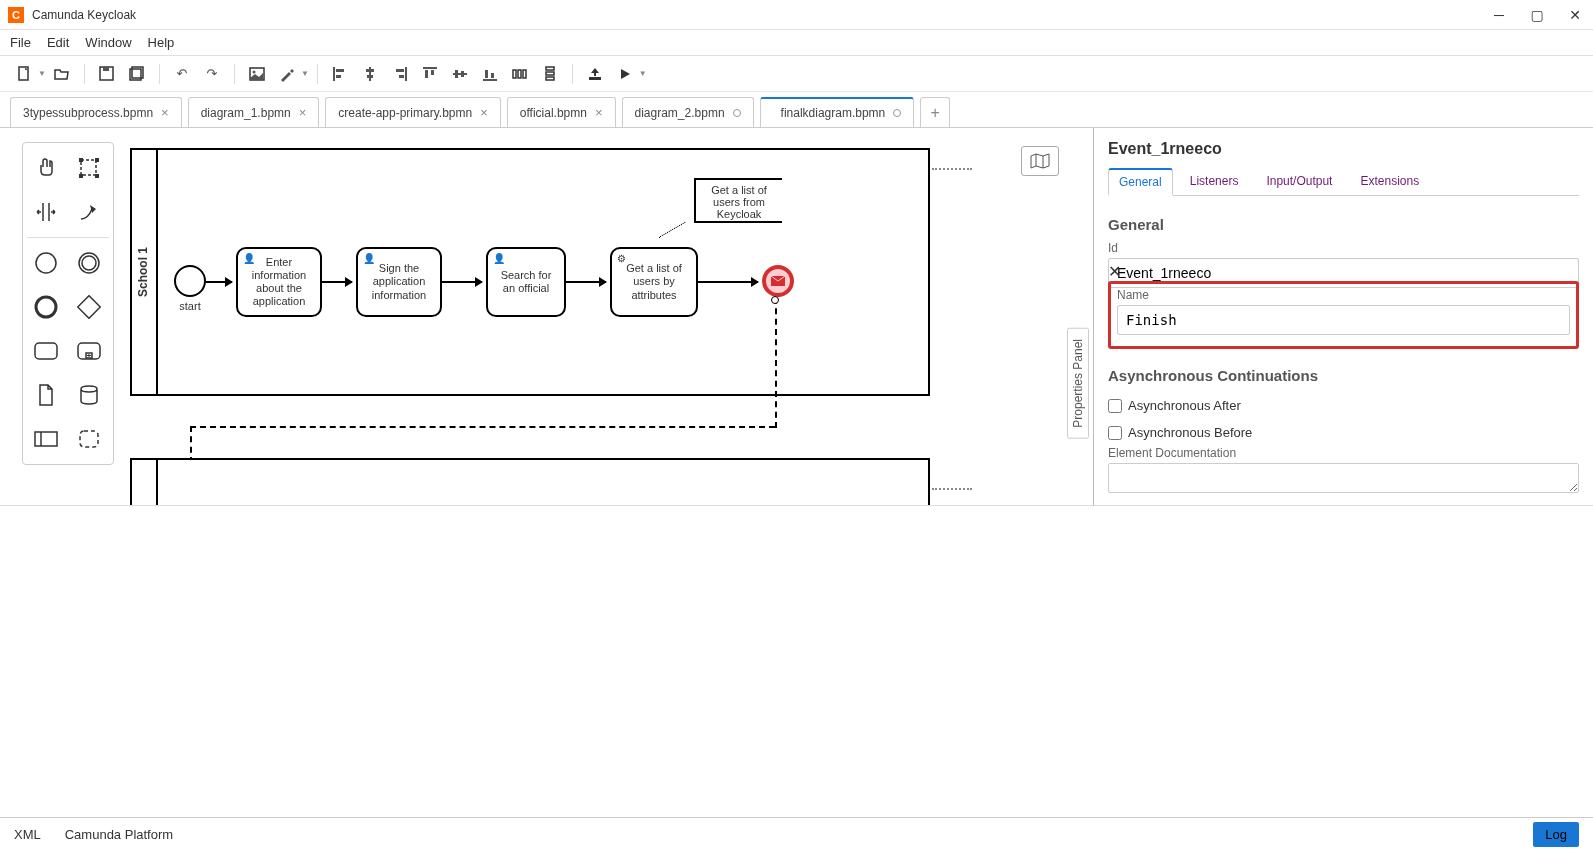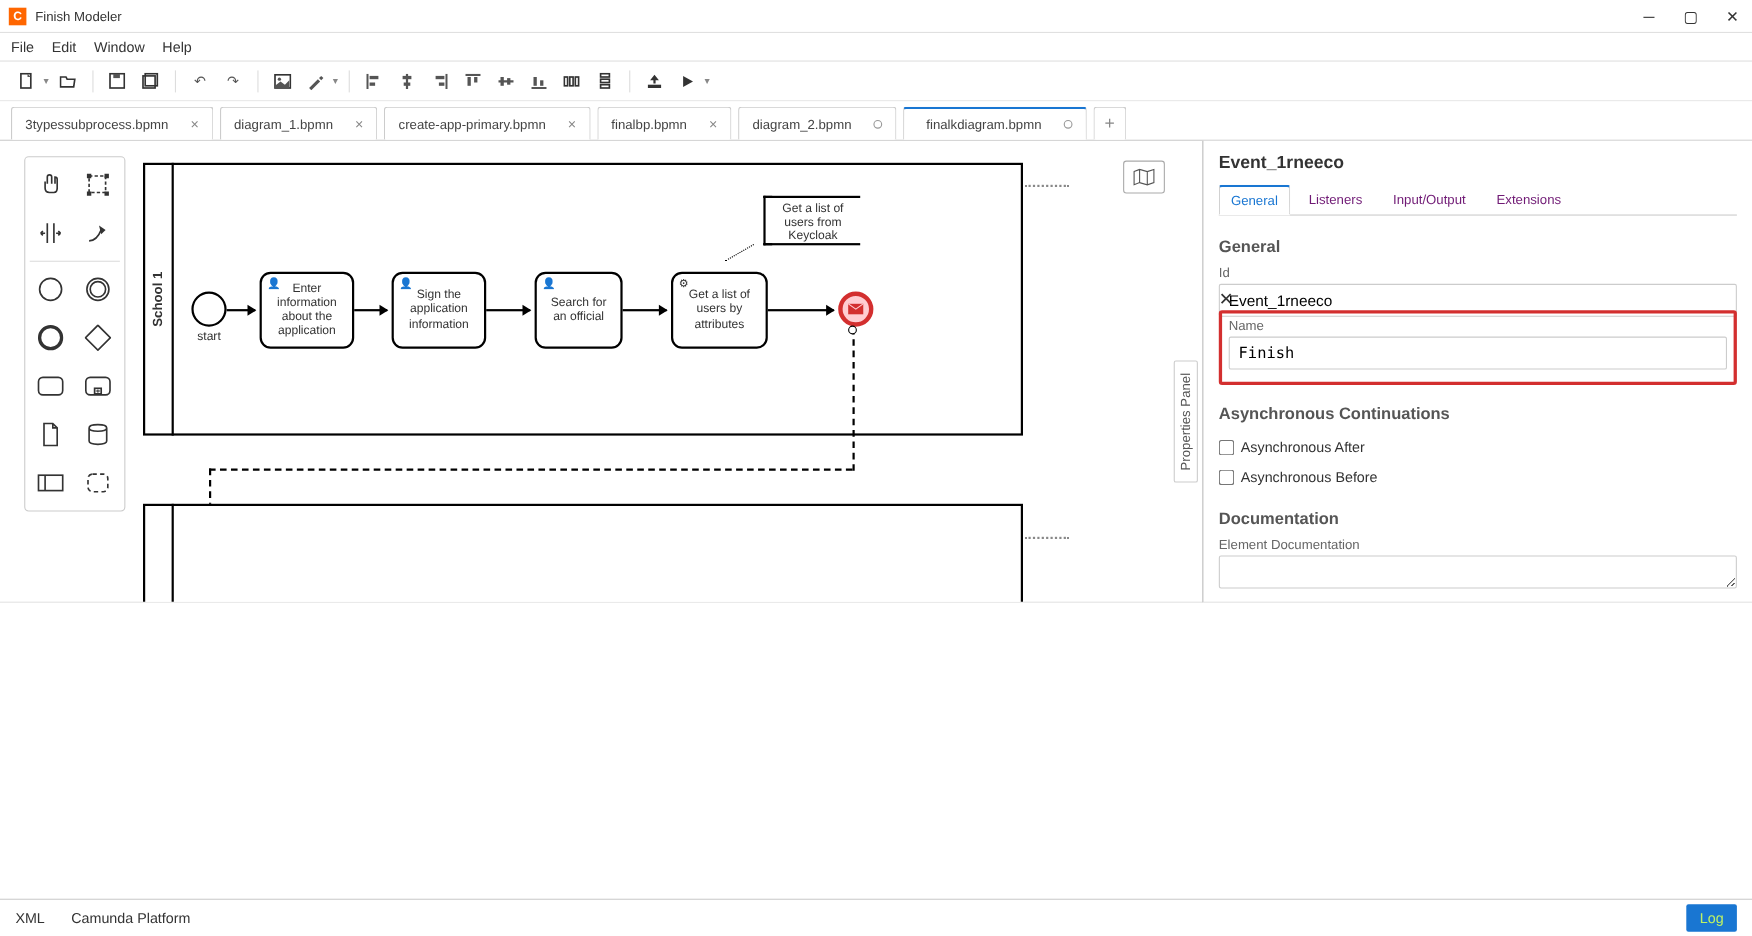--- a/index.html
+++ b/index.html
@@ -13,21 +13,21 @@
   
   .menu-bar { height: 26px; display: flex; align-items: center; padding: 0 10px; gap: 16px; border-bottom: 1px solid #e0e0e0; font-size: 13px;}
   .menu-bar .menu-item { cursor: pointer; }
   
   .toolbar { height: 36px; display: flex; align-items: center; padding: 0 10px; gap: 2px; border-bottom: 1px solid #e8e8e8; }
   .toolbar .tb-btn { width: 28px; height: 28px; display: flex; align-items: center; justify-content: center; cursor: pointer; border-radius: 2px; color: #555; }
   .toolbar .sep { width: 1px; height: 20px; background: #ddd; margin: 0 6px; }
   .toolbar .dd { font-size: 8px; margin-left: -2px; color: #888; }
   
   .tabs-bar { height: 36px; display: flex; align-items: flex-end; padding: 0 10px; border-bottom: 1px solid #ccc; gap: 6px;}
-  .tab { height: 30px; padding: 0 12px; display: flex; align-items: center; gap: 20px; border: 1px solid #ccc; border-bottom: none; border-radius: 3px 3px 0 0; background: #fff; cursor: pointer; font-size: 12px; color: #444; margin-top: 37px;}
+  .tab { height: 30px; padding: 0 12px; display: flex; align-items: center; gap: 8px; border: 1px solid #ccc; border-bottom: none; border-radius: 3px 3px 0 0; background: #fff; cursor: pointer; font-size: 12px; color: #444; margin-top: 37px;}
   .tab.active { border-top: 2px solid #1976d2; padding-left: 20px; }
   .tab .circle { width: 8px; height: 8px; border: 1px solid #999; border-radius: 50%; }
   .tab .x { color: #888; font-size: 13px; cursor: pointer; }
   .tab.add { width: 30px; justify-content: center; color: #888; font-size: 16px;}
   
   .workspace { display: flex; height: calc(100% - 168px); position: relative;}
   
   .canvas-area { flex: 1; position: relative; padding: 14px; overflow: hidden; border-bottom: 1px solid #ddd;}
   
   .palette { position: absolute; top: 14px; left: 22px; width: 92px; background: #fff; border: 1px solid #ccc; border-radius: 4px; padding: 6px 4px; display: grid; grid-template-columns: 1fr 1fr; gap: 6px 4px; z-index: 10;}
@@ -71,32 +71,32 @@
   .field-input { width: 100%; border: 1px solid #ccc; border-radius: 2px; padding: 6px 8px; font-size: 14px; margin-bottom: 10px;}
   .field-clear { float: right; margin-top: -36px; margin-right: 6px; font-size: 16px; cursor: pointer; color:#333;}
   .highlight-box { border: 3px solid #d32f2f; border-radius: 3px; padding: 4px 6px 8px; margin-bottom: 10px;}
   .highlight-box .field-input { margin-bottom: 0; resize: none; height:30px;}
   .chk-row { display: flex; align-items: center; gap: 6px; margin: 6px 0; font-size: 13px;}
   .chk-row input { width: 14px; height: 14px;}
   .doc-area { width: 100%; height: 30px; border: 1px solid #ccc; border-radius: 2px; resize: vertical;}
   
   .status-bar { position: absolute; bottom: 0; left: 0; right: 0; height: 34px; border-top: 1px solid #ccc; display: flex; align-items: center; padding: 0 14px; gap: 24px; background:#fff;}
   .status-bar .spacer { flex: 1; }
-  .log-btn { background: #1976d2; color: #bef264; padding: 5px 12px; border-radius: 2px; font-size: 13px; cursor:pointer;}
+  .log-btn { background: #1976d2; color: #000000; padding: 5px 12px; border-radius: 2px; font-size: 13px; cursor:pointer;}
 
   
   .msg-flow-v { position:absolute; border-left: 2px dashed #000; }
   .msg-flow-h { position:absolute; border-top: 2px dashed #000; }
 </style>
 </head>
 <body>
 
 <div class="title-bar">
   <div class="app-icon">C</div>
-  <div class="title">Finish Modeler</div>
+  <div class="title">Camunda Keycloak</div>
   <div class="win-controls">
     <div class="win-btn">─</div>
     <div class="win-btn">▢</div>
     <div class="win-btn">✕</div>
   </div>
 </div>
 
 <div class="menu-bar">
   <div class="menu-item">File</div>
   <div class="menu-item">Edit</div>
@@ -227,21 +227,21 @@
     </div>
   <div class="tab">
       <span>diagram_1.bpmn</span>
       <span class="x">×</span>
     </div>
   <div class="tab">
       <span>create-app-primary.bpmn</span>
       <span class="x">×</span>
     </div>
   <div class="tab">
-      <span>finalbp.bpmn</span>
+      <span>official.bpmn</span>
       <span class="x">×</span>
     </div>
   <div class="tab">
       <span>diagram_2.bpmn</span>
       <span class="circle"></span>
     </div>
   <div class="tab active">
       <span>finalkdiagram.bpmn</span>
       <span class="circle"></span>
     </div>
@@ -429,21 +429,20 @@
     <div class="props-section-title">Asynchronous Continuations</div>
     <div class="chk-row">
       <input type="checkbox" style="">
       <span>Asynchronous After</span>
     </div>
     <div class="chk-row">
       <input type="checkbox" style="">
       <span>Asynchronous Before</span>
     </div>
 
-    <div class="props-section-title" style="margin-top:16px;">Documentation</div>
     <label class="field-label">Element Documentation</label>
     <textarea class="doc-area" style=""></textarea>
   </div>
 </div>
 
 <div class="status-bar">
   <span>XML</span>
   <span>Camunda Platform</span>
   <div class="spacer"></div>
   <div class="log-btn">Log</div>

